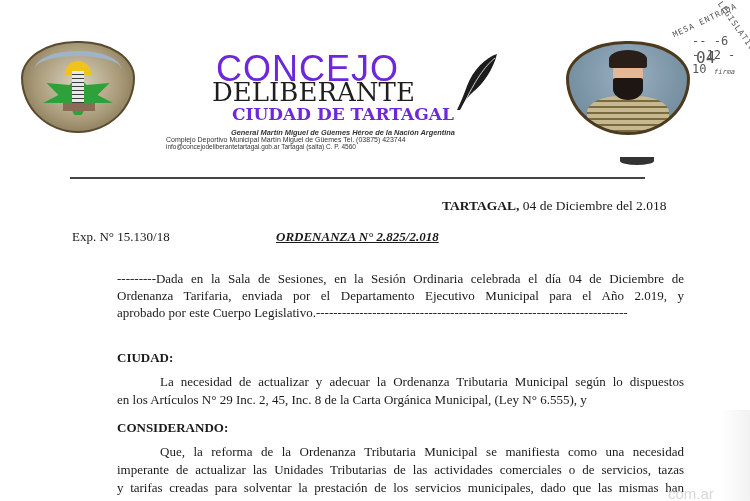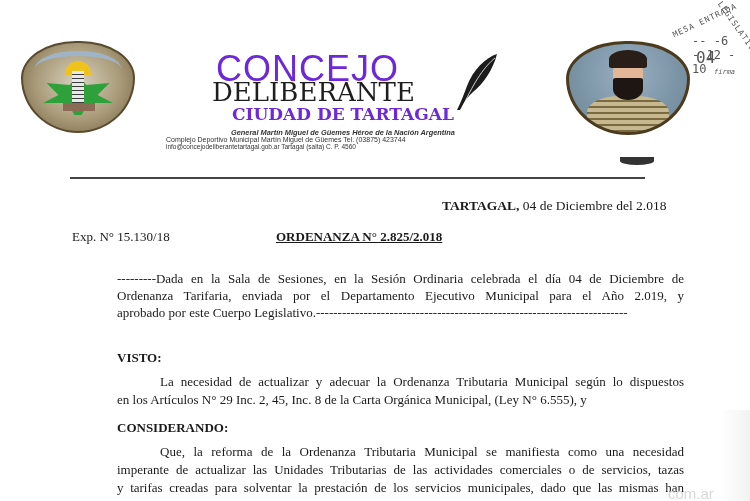--- a/index.html
+++ b/index.html
@@ -33,21 +33,21 @@
   #motto { left:231px; top:128px; font-style:italic; font-weight:bold; font-size:7.4px; }
   #complejo { left:166px; top:136px; font-size:7px; }
   #email { left:166px; top:143px; font-size:6.5px; }
   #rule { left:70px; top:177px; width:575px; height:2px; background:#444; }
   #smudge { left:620px; top:157px; width:34px; height:8px; background:#333; border-radius:0 0 50% 50%; }
   
   .t { position:absolute; font-size:13px; line-height:17px; white-space:nowrap; }
   #date-line { left:442px; top:197px; font-size:13.5px; }
   #date-line b { font-weight:bold; }
   #exp { left:72px; top:228px; font-size:13px; }
-  #ordenanza { left:276px; top:228px; font-weight:bold; text-decoration:underline; font-size:13px; }
+  #ordenanza { left:276px; top:228px; font-weight:bold; font-style:italic; text-decoration:underline; font-size:13px; }
   #p1 { left:117px; top:270px; width:567px; white-space:normal; text-align:justify; text-align-last:justify; }
   #p1 .last { text-align-last:left; display:block; }
   .just { display:block; text-align:justify; text-align-last:justify; width:567px; }
   #visto { left:117px; top:349px; font-weight:bold; font-size:13px; }
   #p2a { left:160px; top:373px; width:524px; }
   #p2b { left:117px; top:391px; }
   #considerando { left:117px; top:419px; font-weight:bold; }
   #p3a { left:160px; top:443px; width:524px; }
   #p3b { left:117px; top:461px; width:567px; }
   #p3c { left:117px; top:479px; width:567px; }
@@ -104,21 +104,21 @@
 
 <div id="exp" class="t">Exp. N° 15.130/18</div>
 <div id="ordenanza" class="t">ORDENANZA N° 2.825/2.018</div>
 
 <div id="p1" class="t">
   <span class="just">---------Dada  en la Sala de Sesiones, en la Sesión Ordinaria celebrada el día 04 de Diciembre  de</span>
   <span class="just">Ordenanza Tarifaria,  enviada por el Departamento Ejecutivo Municipal para el Año 2.019,  y</span>
   <span class="last">aprobado por este Cuerpo Legislativo.------------------------------------------------------------------------</span>
 </div>
 
-<div id="visto" class="t">VISTO:</div>
+<div id="visto" class="t">CIUDAD:</div>
 <div id="p2a" class="t">
     <span class="just" style="width:524px">La necesidad de actualizar y adecuar la Ordenanza Tributaria Municipal según lo dispuestos</span>
   </div>
 <div id="p2b" class="t">en los Artículos N° 29 Inc. 2, 45,  Inc. 8 de la Carta Orgánica Municipal, (Ley N° 6.555),  y</div>
 
 <div id="considerando" class="t">CONSIDERANDO:</div>
 <div id="p3a" class="t">
     <span class="just" style="width:524px">Que, la reforma de la Ordenanza Tributaria Municipal se manifiesta como una necesidad</span>
   </div>
 <div id="p3b" class="t">

